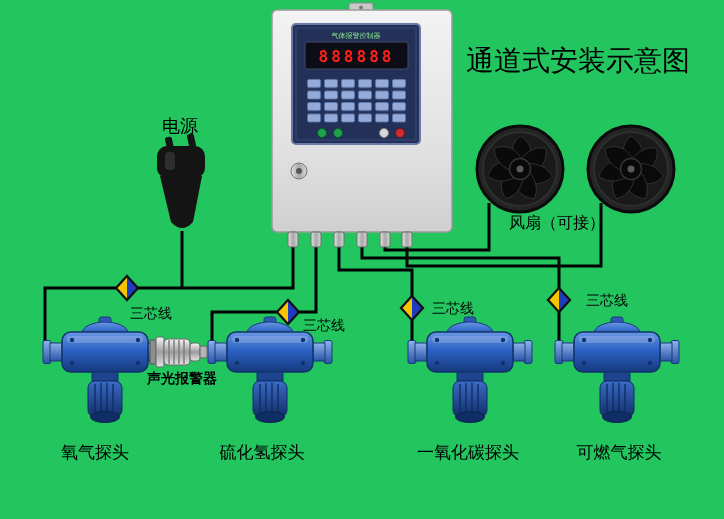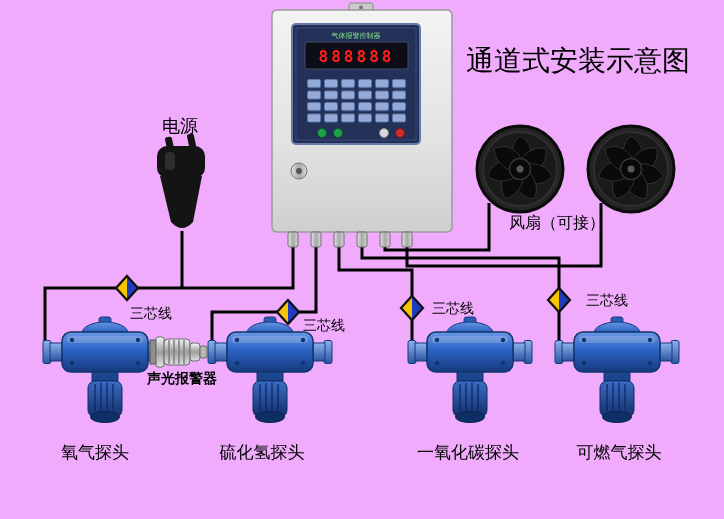--- a/index.html
+++ b/index.html
@@ -1,16 +1,16 @@
 <!DOCTYPE html>
 <html><head>
 <meta charset="utf-8">
 <style>
   html,body{margin:0;padding:0;background:#fff;}
-  .stage{position:relative;width:724px;height:519px;background:#f0abfc;overflow:hidden;}
+  .stage{position:relative;width:724px;height:519px;background:#22c55e;overflow:hidden;}
   svg{position:absolute;left:0;top:0;}
   .t-sans{font-family:"Liberation Sans",sans-serif;}
   .t-serif{font-family:"Liberation Serif",serif;}
   .t-mono{font-family:"DejaVu Sans Mono",monospace;}
 </style>
 </head>
 <body>
 
 <div class="stage">
 <svg width="724" height="519" viewBox="0 0 724 519">

